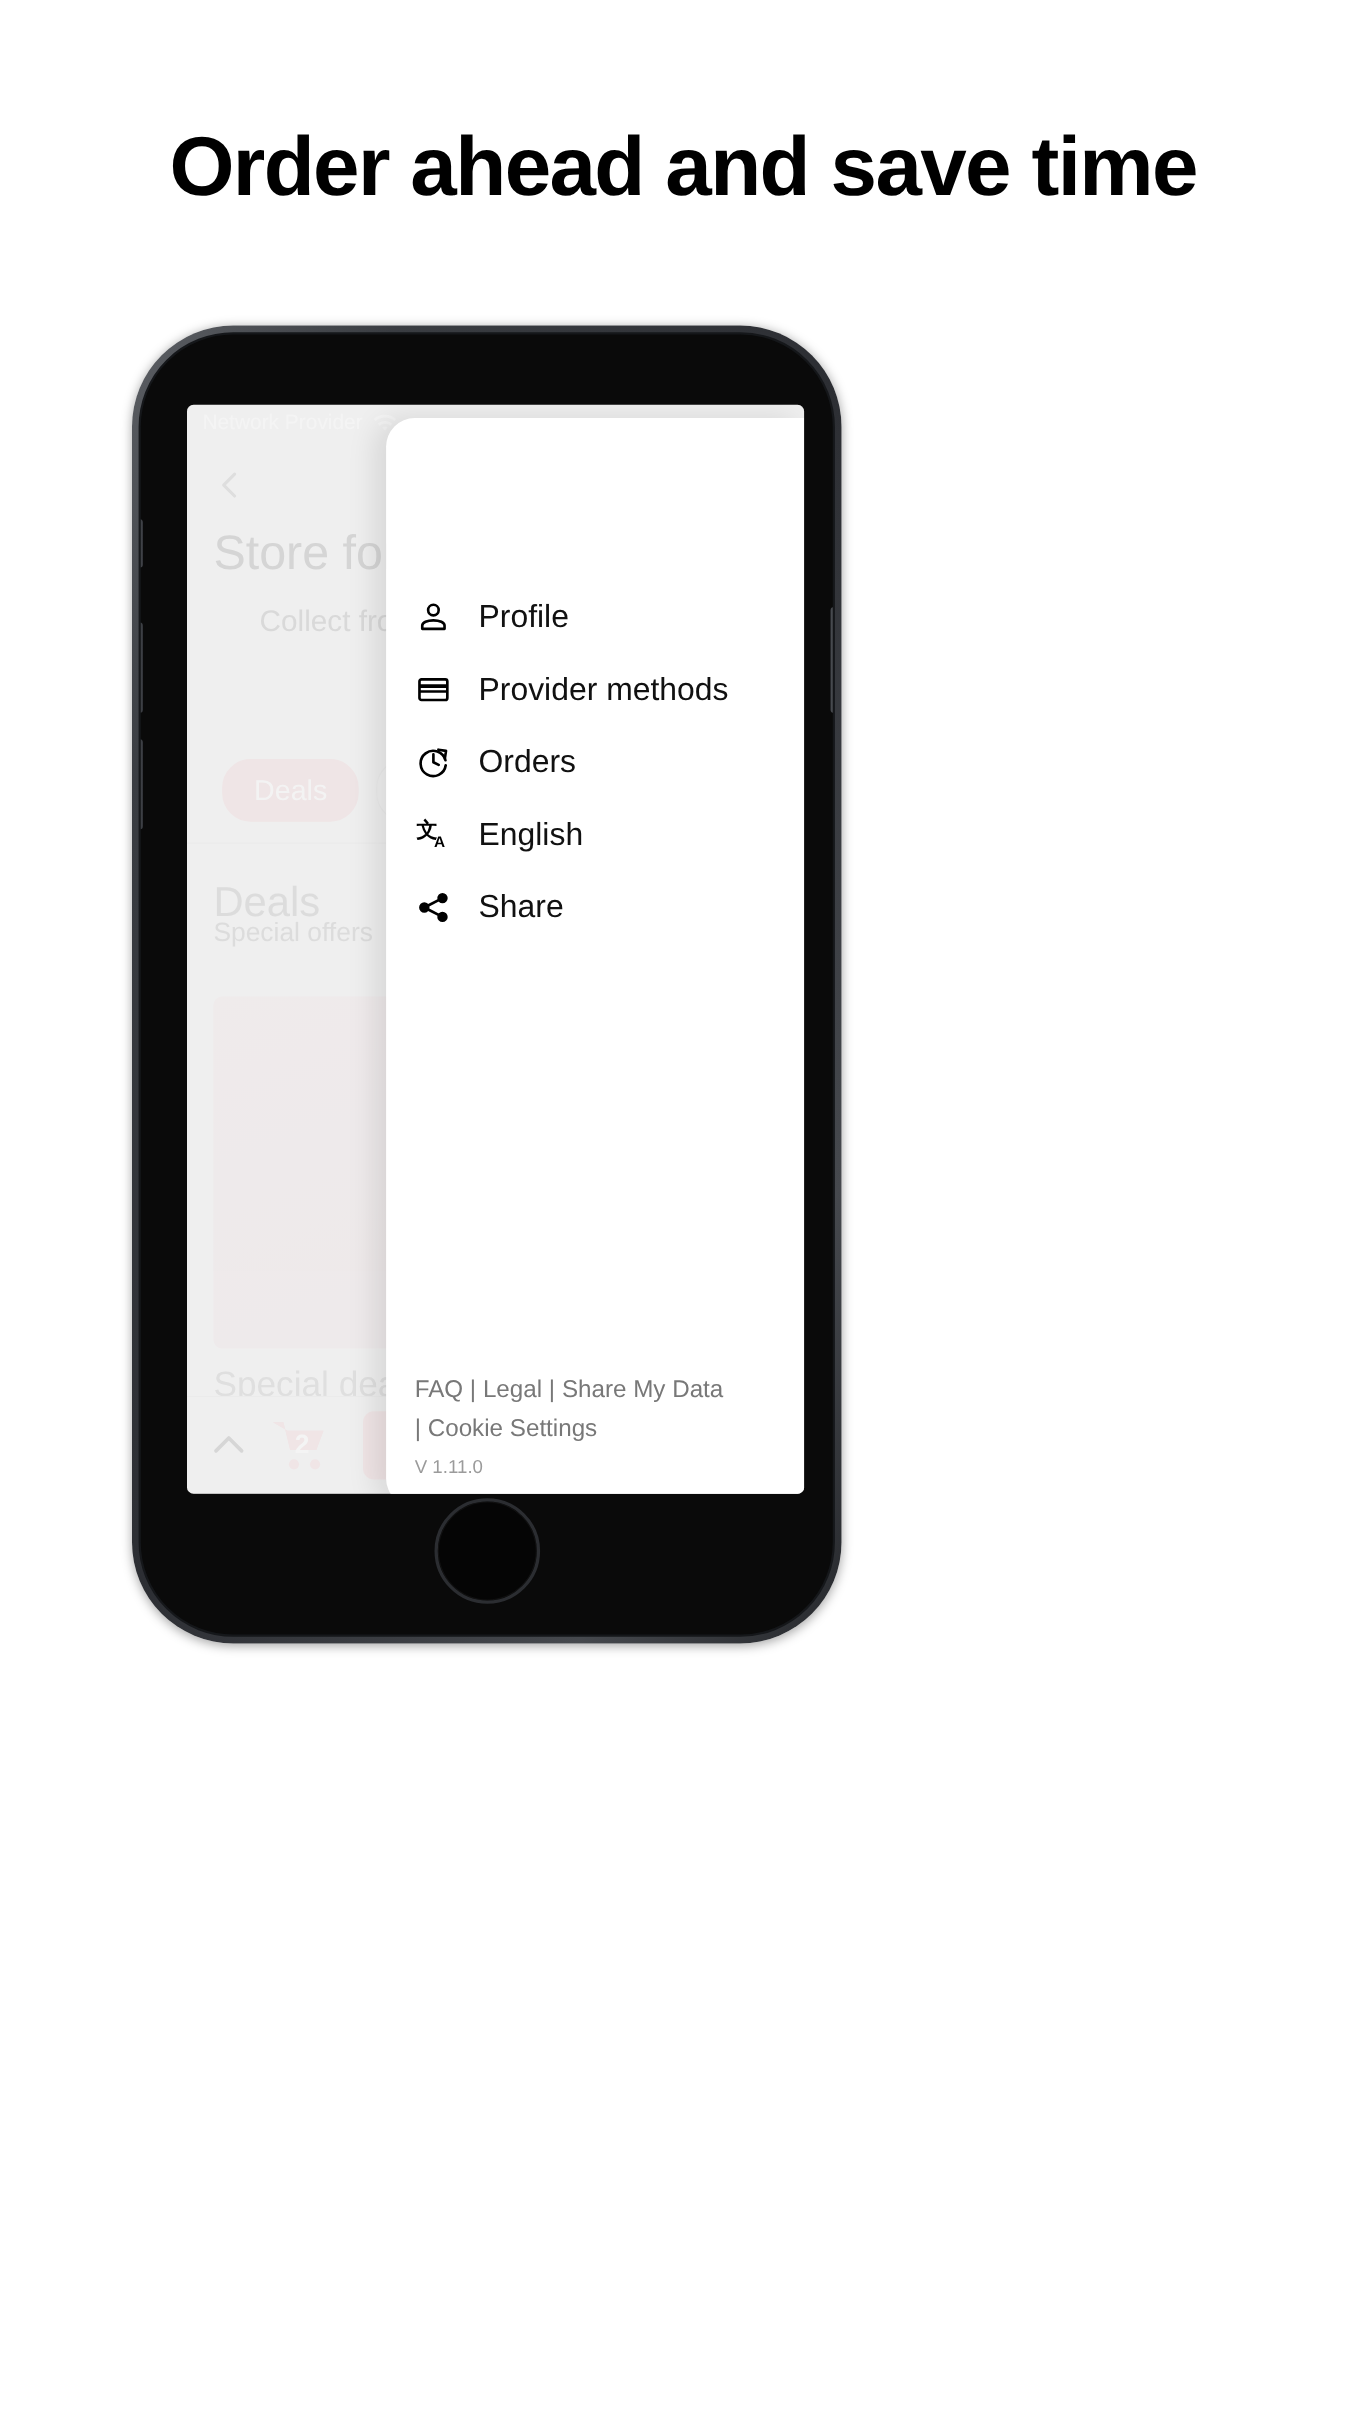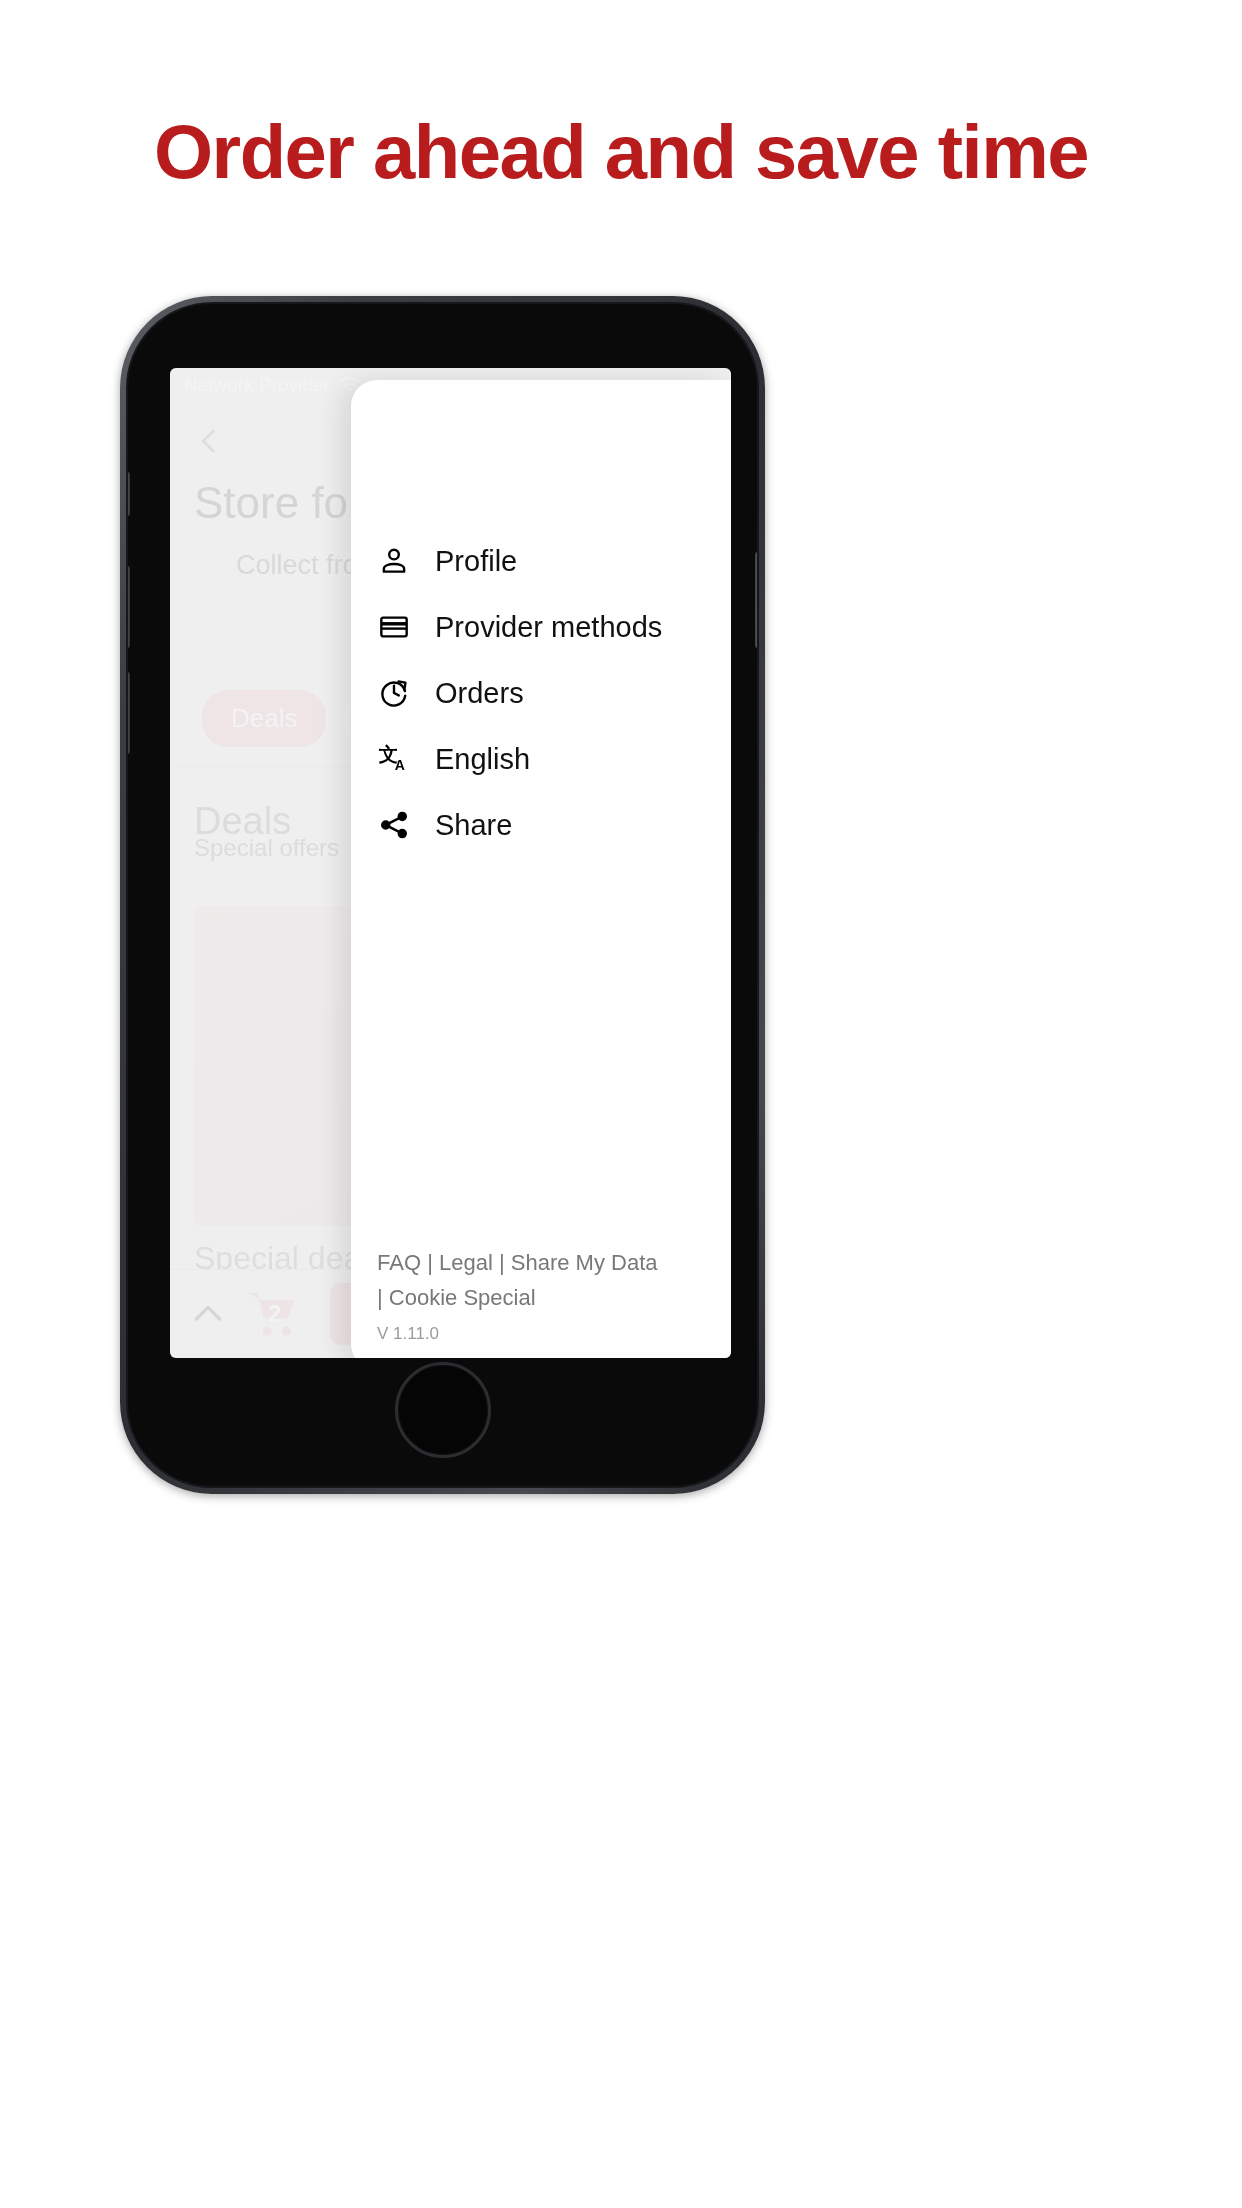--- a/index.html
+++ b/index.html
@@ -15,21 +15,21 @@
   
   .page-heading {
     position: absolute;
     top: 108px;
     left: 0;
     width: 1242px;
     text-align: center;
     font-size: 76px;
     font-weight: 700;
     letter-spacing: -1.5px;
-    color: #b91c1c;
+    color: #000000;
     font-family: "Liberation Sans", sans-serif;
     white-space: nowrap;
   }
 
   
   .device {
     position: absolute;
     left: 120px;
     top: 296px;
     width: 645px;
@@ -444,21 +444,21 @@
         </div>
 
         <div class="drawer-footer">
           <div class="footer-links">
             <span>FAQ</span>
             <span class="sep">|</span>
             <span>Legal</span>
             <span class="sep">|</span>
             <span>Share My Data</span>
             <span class="sep">|</span>
-            <span>Cookie Special</span>
+            <span>Cookie Settings</span>
           </div>
           <div class="footer-version">V 1.11.0</div>
         </div>
 
       </div>
     </div>
 
     <div class="home-btn"></div>
   </div>
 </div>

